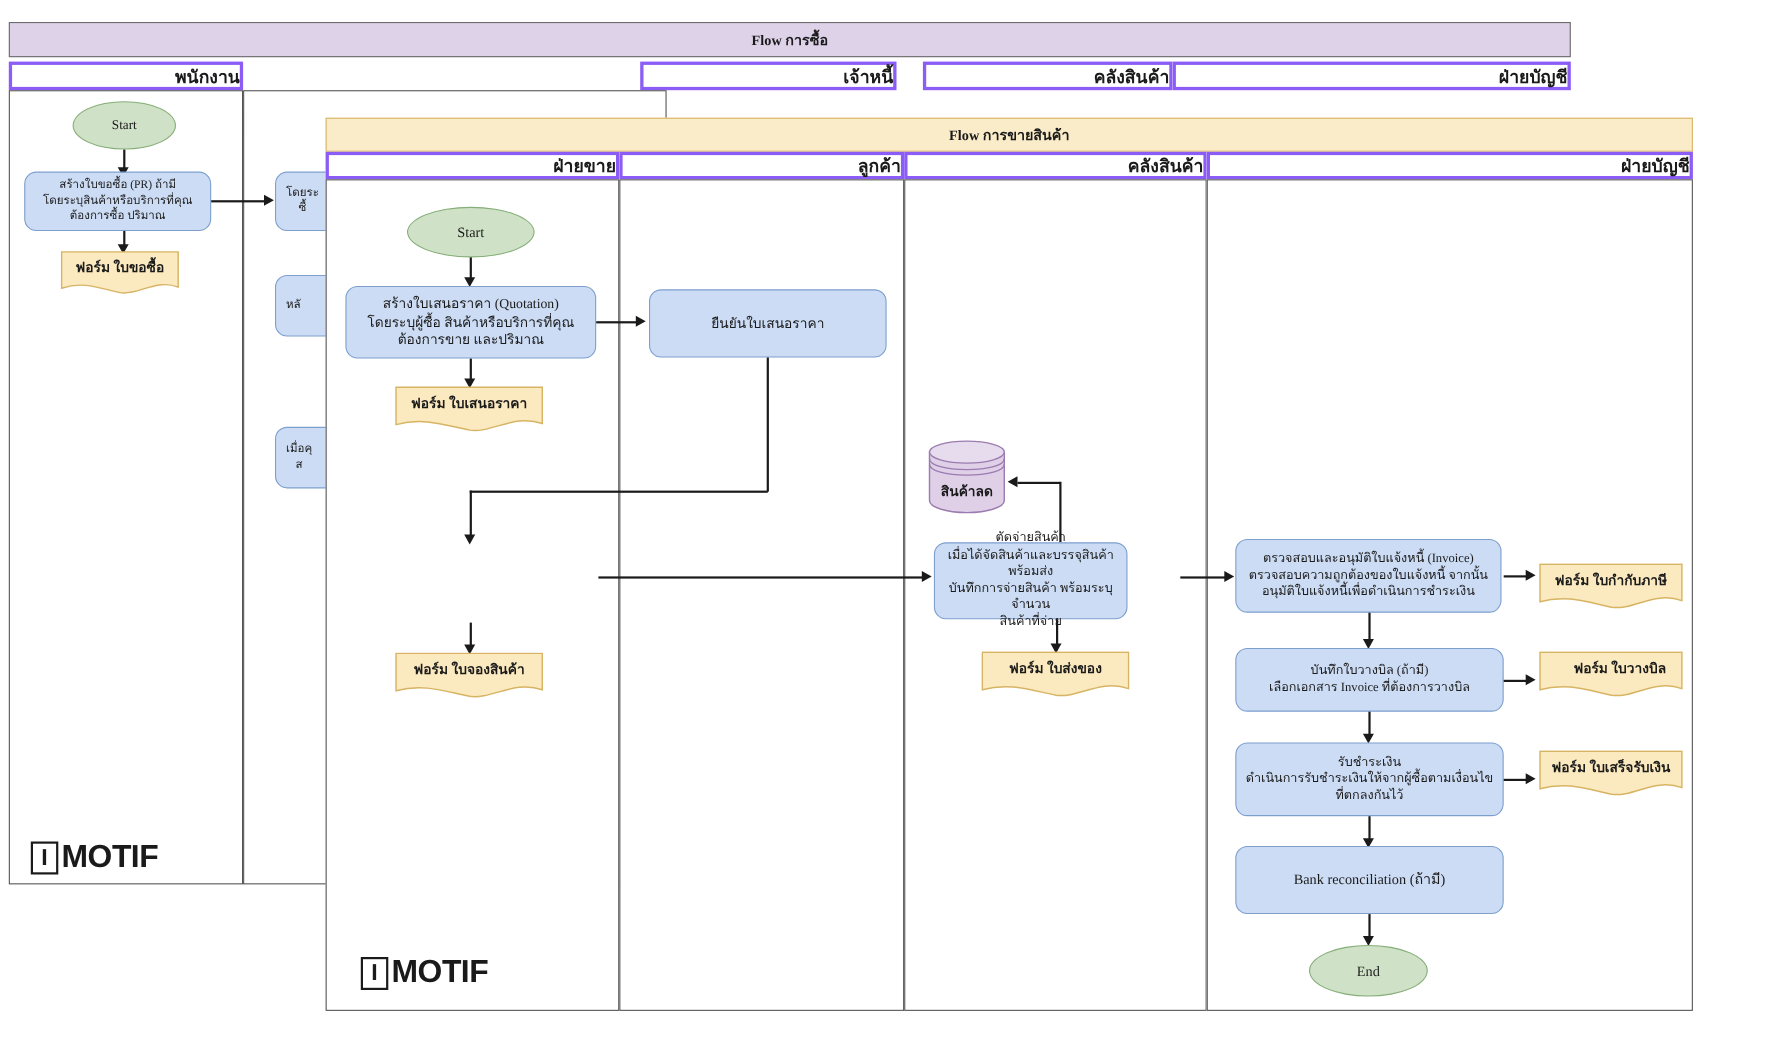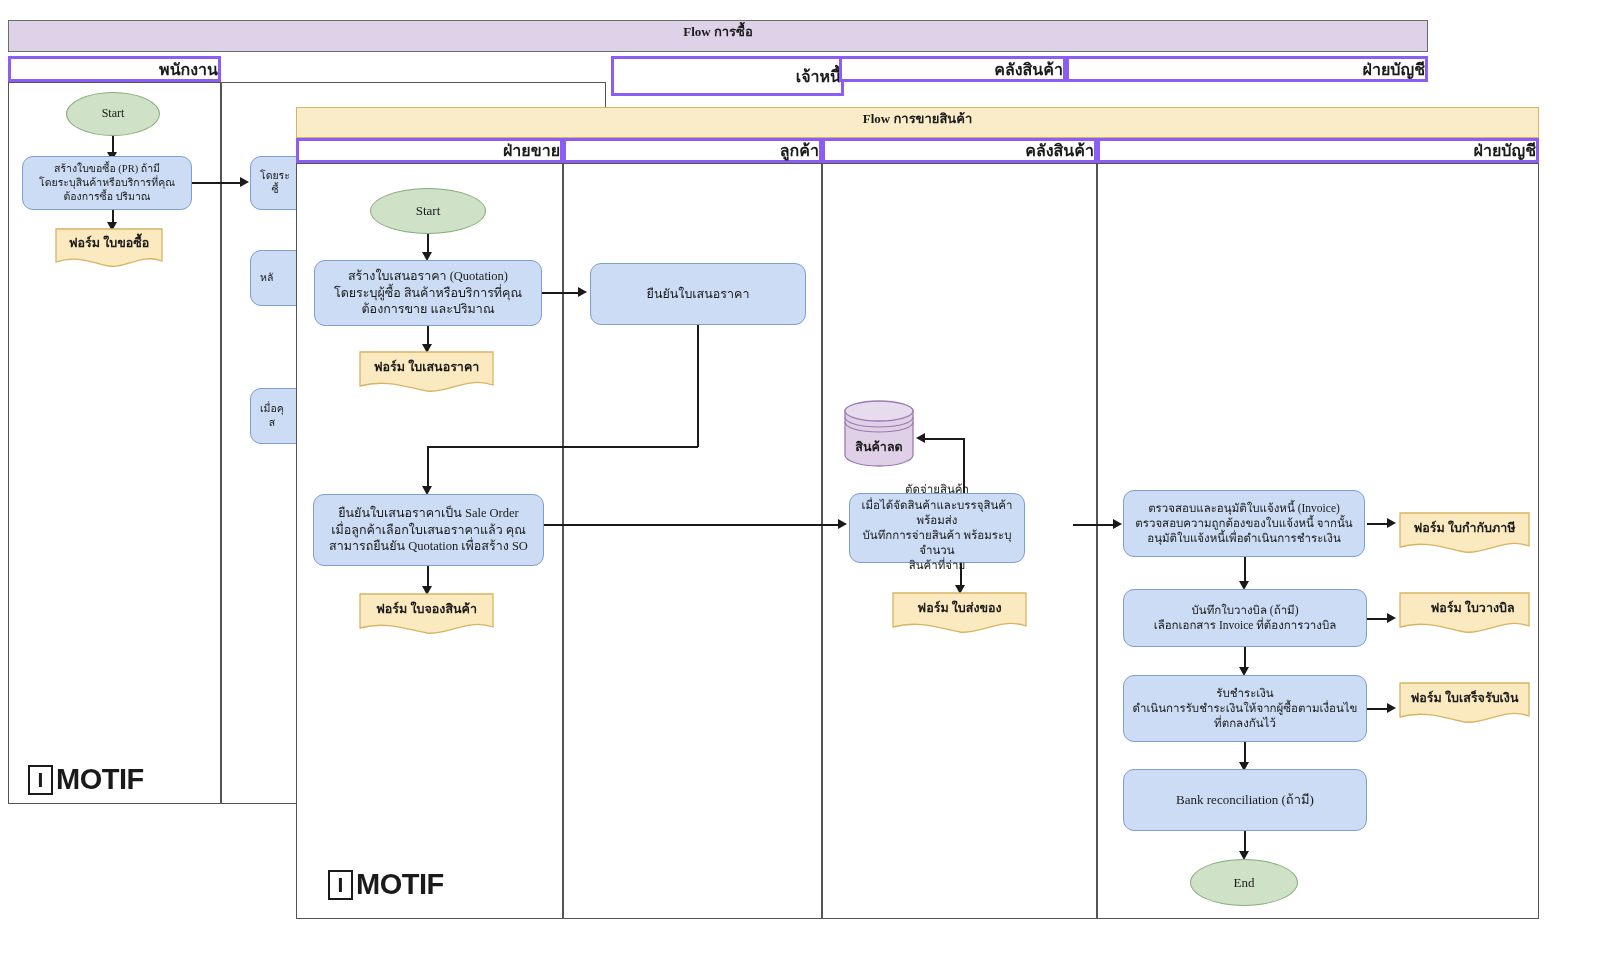--- a/index.html
+++ b/index.html
@@ -10,21 +10,21 @@
   }
   #canvas {
     position: relative;
     width: 1608px;
     height: 966px;
     overflow: hidden;
     background: #ffffff;
   }
   .pool-title {
     position: absolute;
-    display: flex; align-items: flex-start; justify-content: center;
+    display: flex; align-items: center; justify-content: center;
     font-weight: bold; font-size: 13px; color: #1a1a1a;
     border: 1px solid #6b6b6b;
     text-align: center;
   }
   .lane-head {
     position: absolute;
     display: flex; align-items: center; justify-content: flex-end;
     font-weight: bold; font-size: 16px; color: #1a1a1a;
     border: 3px solid #8b5cf6; background: #ffffff;
     text-align: center;
@@ -101,21 +101,21 @@
   <div class="pool-title" style="left:8px; top:20px; width:1420px; height:32px; background:#ded2e8;">
     <span>Flow การซื้อ</span>
   </div>
 
   <div class="lane-head" style="left:8px; top:56px; width:213px; height:26px;">
     <span>พนักงาน</span>
   </div>
   <div class="lane-head" style="left:221px; top:56px; width:332px; height:26px;margin-top:44px;">
     <span>ฝ่ายจัดซื้อ</span>
   </div>
-  <div class="lane-head" style="left:611px; top:56px; width:233px; height:40px;">
+  <div class="lane-head" style="left:582px; top:56px; width:233px; height:26px;">
     <span>เจ้าหนี้</span>
   </div>
   <div class="lane-head" style="left:839px; top:56px; width:227px; height:26px;">
     <span>คลังสินค้า</span>
   </div>
   <div class="lane-head" style="left:1066px; top:56px; width:362px; height:26px;">
     <span>ฝ่ายบัญชี</span>
   </div>
 
   <div class="lane-body" style="left:8px; top:82px; width:213px; height:722px;"></div>
@@ -210,25 +210,20 @@
 
   <div class="node proc" style="left:590px; top:263px; width:216px; height:62px;">
     <span>ยืนยันใบเสนอราคา</span>
   </div>
 
   <div class="conn v" style="left:697px; top:325px; height:122px;"></div>
   <div class="conn h" style="left:427px; top:446px; width:271px;"></div>
   <div class="conn v" style="left:427px; top:446px; height:44px;"></div>
   <div class="arrow down" style="left:422px; top:486px;"></div>
 
-  <div class="node proc" style="left:313px; top:494px; width:231px; height:72px;">
-    <span>ยืนยันใบเสนอราคาเป็น Sale Order
-เมื่อลูกค้าเลือกใบเสนอราคาแล้ว คุณ
-สามารถยืนยัน Quotation เพื่อสร้าง SO</span>
-  </div>
   <div class="conn v" style="left:427px; top:566px; height:24px;"></div>
   <div class="arrow down" style="left:422px; top:586px;"></div>
 
   <div class="doc-wrap" style="left:359px; top:593px; width:135px; height:44px;">
     <svg width="135" height="44" viewBox="0 0 135 44">
       <path d="M1,1 L134,1 L134,34 C108,25 88,43 68,40 C47,36 27,28 1,35 Z" fill="#fbe9bf" stroke="#d7b463" stroke-width="1.3"></path>
     </svg>
     <div class="doclabel" style="height:31px;">ฟอร์ม ใบจองสินค้า</div>
   </div>
 

